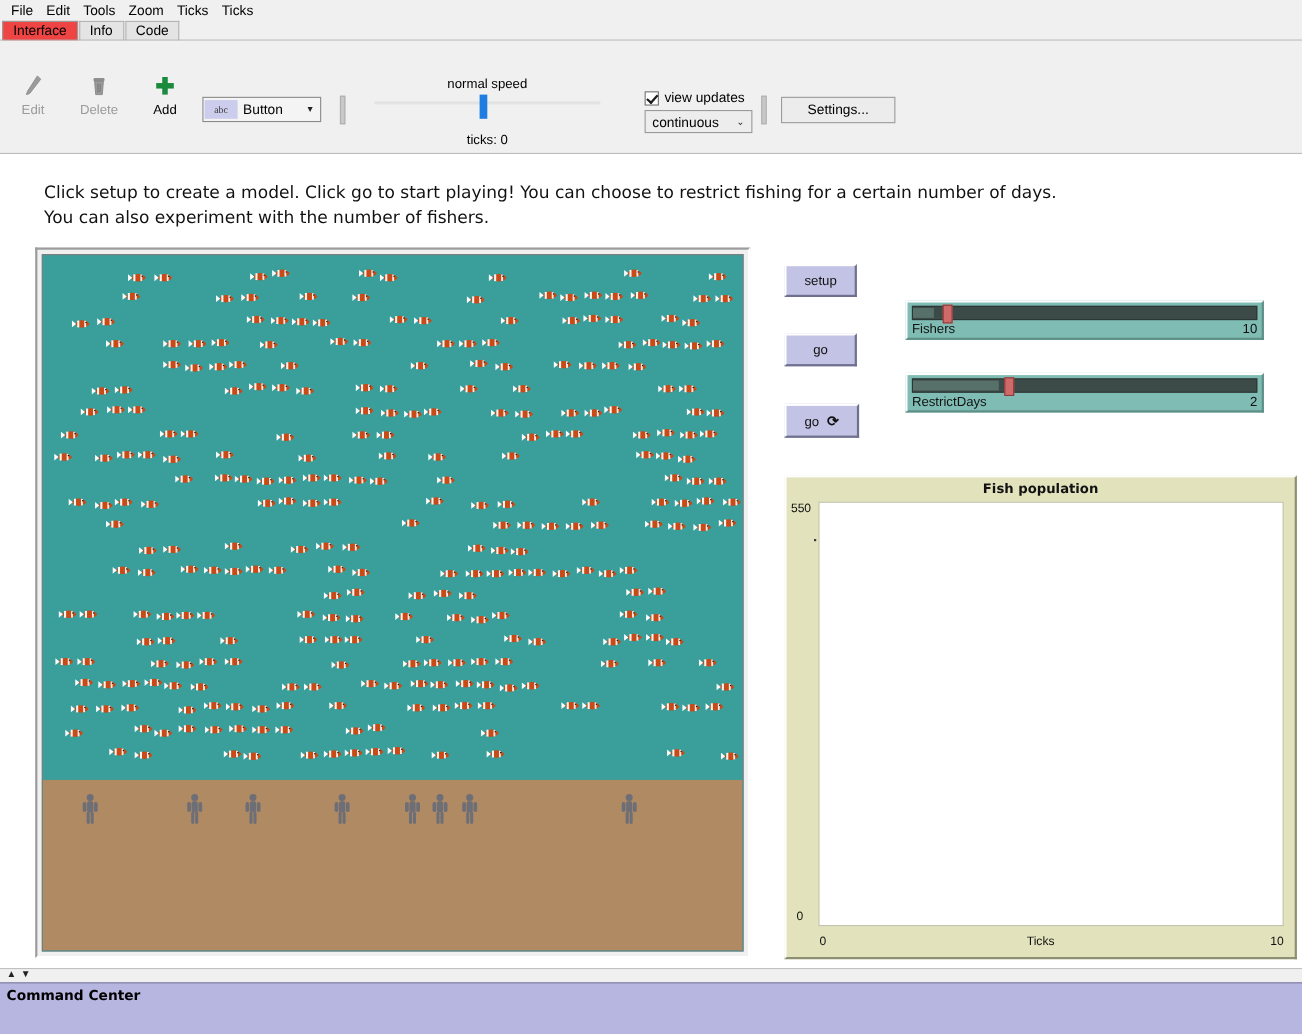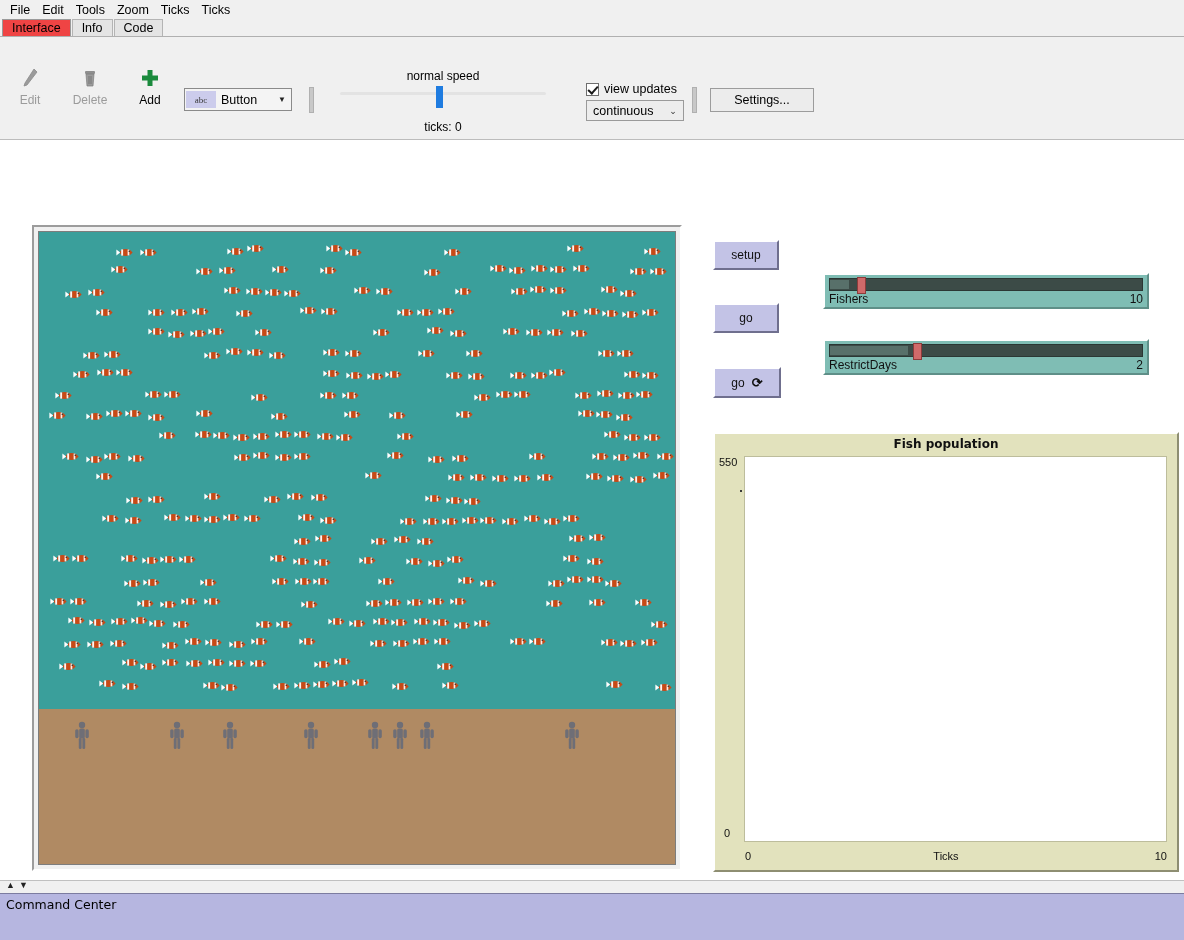--- a/index.html
+++ b/index.html
@@ -117,21 +117,21 @@
   .plot-xmin{position:absolute;left:30px;bottom:8px;font-size:11px;color:#111;}
   .plot-xmax{position:absolute;right:10px;bottom:8px;font-size:11px;color:#111;}
   .plot-xlab{position:absolute;left:0;right:0;bottom:8px;text-align:center;font-size:11px;color:#111;}
   .plot-dot{position:absolute;width:2px;height:2px;background:#3a3a3a;}
 
   
   .scrollarrows{position:absolute;left:6px;top:881px;font-size:9px;color:#222;letter-spacing:4px;
      line-height:9px;}
   .cmdcenter{position:absolute;left:0;top:893px;width:1184px;height:47px;background:#b6b6e0;
      border-top:1px solid #7c7ca0;box-sizing:border-box;}
-  .cmdlabel{font-size:12.5px;font-weight:normal;color:#000;padding:3px 0 0 6px;
+  .cmdlabel{font-size:12.5px;font-weight:bold;color:#000;padding:3px 0 0 6px;
      font-family:"DejaVu Sans",sans-serif;}
 </style>
 </head>
 <body>
 
 <div class="app">
 
   <div class="menubar">
     <div class="menuitem">File</div>
     <div class="menuitem">Edit</div>
@@ -214,20 +214,21 @@
 
     <div class="vsep" style="left:692px;top:50px;height:26px;"></div>
 
     <div class="settingsbtn" style="left:710px;top:51px;">
       <span>Settings...</span>
     </div>
   </div>
 
   <div class="canvasarea">
 
+    <div class="note">Click setup to create a model. Click go to start playing! You can choose to restrict fishing for a certain number of days. You can also experiment with the number of fishers.</div>
 
     <div class="worldframe">
       <div class="world" id="world">
         <div class="shore"></div>
       <div class="fish" style="left: 77px; top: 14px;"><svg width="17" height="9" viewBox="0 0 17 9">
               <ellipse cx="9.5" cy="4.5" rx="5.6" ry="3.4" fill="#c74a17"></ellipse>
               <path d="M4.2 4.5 L0.4 1.4 L0.4 7.6 Z" fill="#ffffff"></path>
               <rect x="5.2" y="1.4" width="1.9" height="6.2" fill="#ffffff" opacity="0.95"></rect>
               <rect x="11.6" y="1.6" width="1.7" height="5.8" fill="#ffffff" opacity="0.9"></rect>
               <path d="M14.2 2.1 L16.6 4.5 L14.2 6.9 Z" fill="#c74a17"></path>

